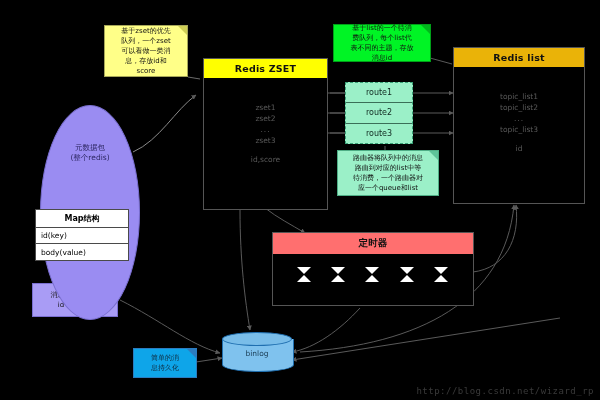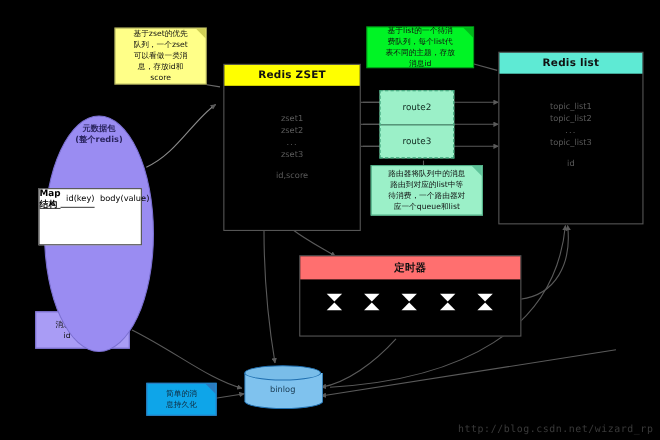--- a/index.html
+++ b/index.html
@@ -62,21 +62,21 @@
   }
   .box-title {
     font-size: 9.5px;
     font-weight: bold;
     text-align: center;
     padding: 4px 0 4px 0;
     color: #111111;
     letter-spacing: .2px;
   }
   .title-yellow { background: #ffff00; }
-  .title-green  { background: #5eead4; }
+  .title-green  { background: #eab308; }
   .title-red    { background: #ff6f6f; }
   .box-body {
     flex: 1;
     color: #5a5a5a;
     font-size: 7.5px;
     line-height: 11px;
     text-align: center;
     padding-top: 24px;
   }
   .box-body .dots { letter-spacing: 1px; }
@@ -125,33 +125,33 @@
 
   
   .ellipse {
     background: #9a8cf2;
     border-radius: 50%;
     border: 1px solid #7a6fd0;
   }
   .ellipse-label {
     position: absolute;
     width: 100%;
-    top: 6px;
+    top: 37px;
     text-align: center;
     font-size: 7.5px;
     line-height: 10px;
     color: #2b2560;
-    font-weight: bold;
   }
   .map-table {
     position: absolute;
     border: 1px solid #4a4a4a;
     background: #ffffff;
     display: flex;
-    flex-direction: row;
+    flex-direction: column;
+    margin-top: 38px;
   }
   .map-head {
     height: 17px;
     display: flex; align-items: center; justify-content: center;
     font-size: 8px; font-weight: bold; color: #000000;
     border-bottom: 1px solid #4a4a4a;
   }
   .map-row {
     height: 16px;
     display: flex; align-items: center;
@@ -288,20 +288,21 @@
       <div>topic_list1</div>
       <div>topic_list2</div>
       <div class="dots">...</div>
       <div>topic_list3</div>
       <div class="gap"></div>
       <div>id</div>
     </div>
   </div>
 
   <div class="node routes" style="left:345px; top:82px; width:68px; height:62px;">
+    <div class="route-item">route1</div>
     <div class="route-item">route2</div>
     <div class="route-item">route3</div>
   </div>
 
   <div class="node box" style="left:272px; top:232px; width:202px; height:74px;">
     <div class="box-title title-red">定时器</div>
     <div class="timer-row">
       <span class="hourglass"></span>
       <span class="hourglass"></span>
       <span class="hourglass"></span>

